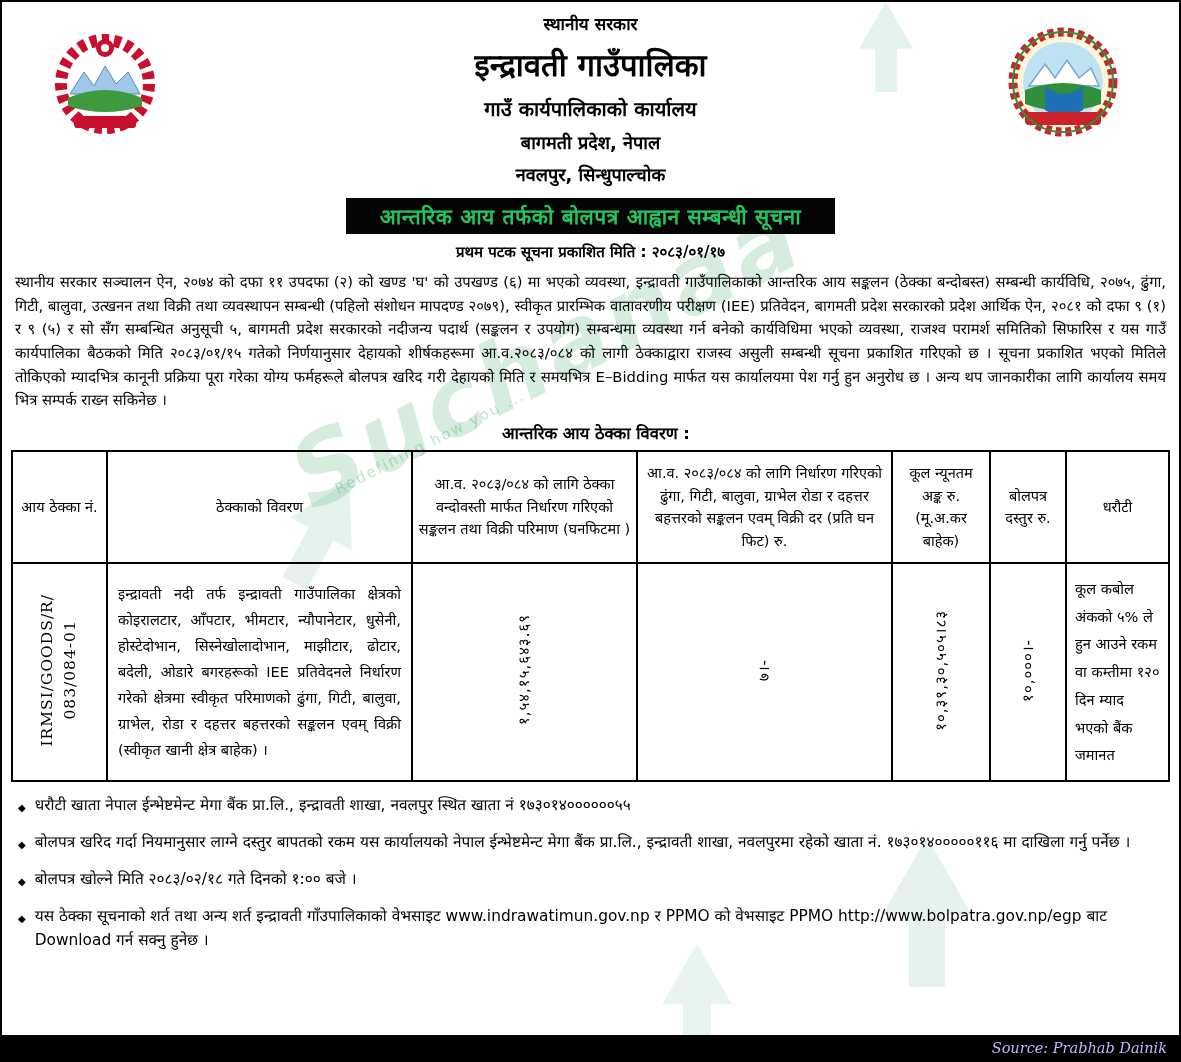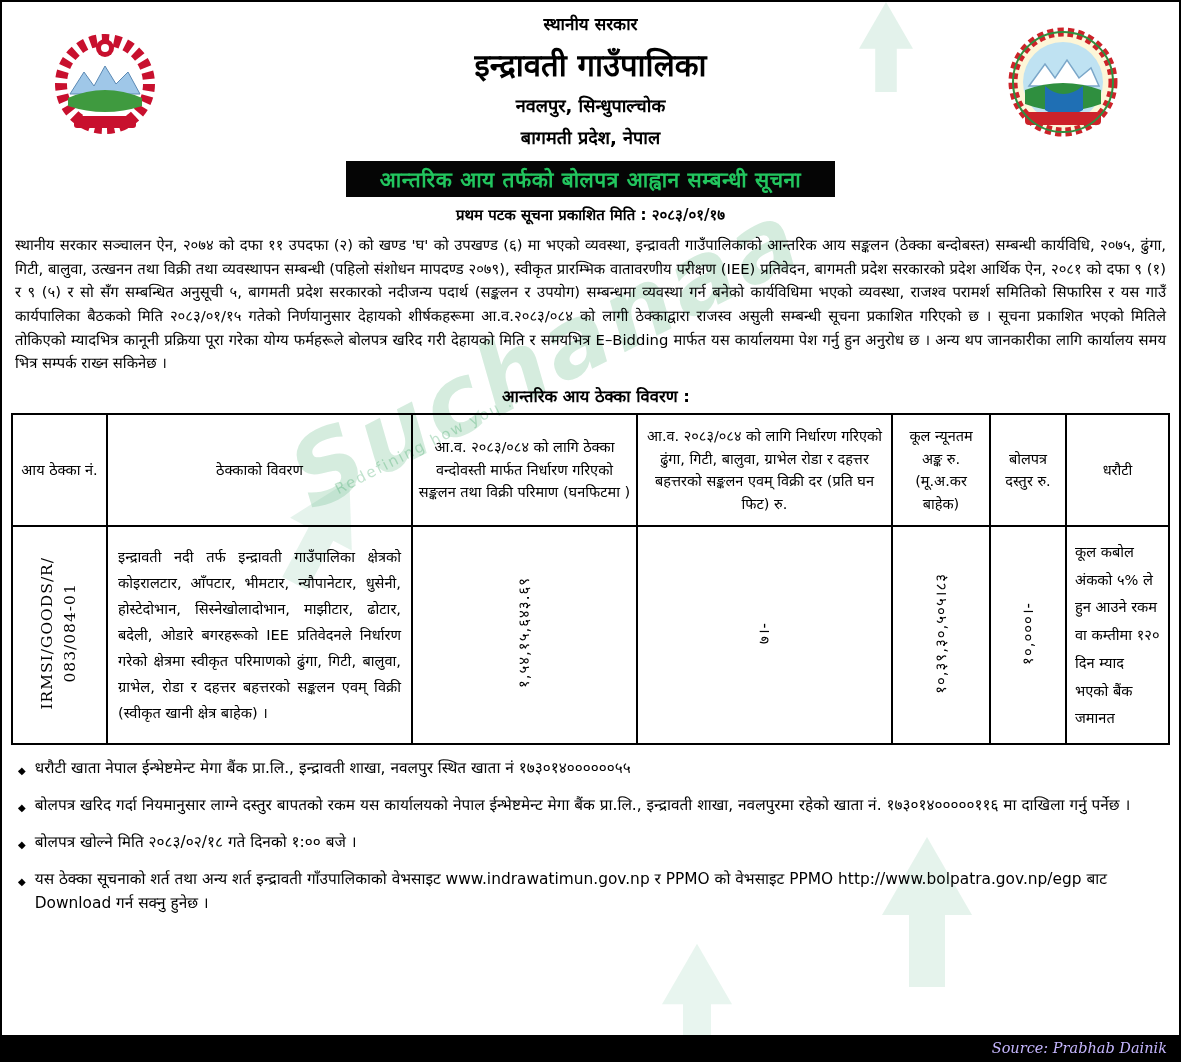--- a/index.html
+++ b/index.html
@@ -106,22 +106,23 @@
       <path d="M30 62 L46 40 L56 54 L68 36 L80 54 L92 44 L100 62 Z" fill="#ffffff" stroke="#7ba7c9" stroke-width="1.5"></path>
       <path d="M26 66 Q64 52 102 66 L102 80 Q64 94 26 80 Z" fill="#2f8f3f"></path>
       <path d="M46 62 Q64 78 84 62 L84 86 Q64 98 46 86 Z" fill="#1f6fb4"></path>
       <rect x="26" y="88" width="76" height="13" rx="4" fill="#cc2229"></rect>
       <circle cx="64" cy="58" r="50" fill="none" stroke="#2f8f3f" stroke-width="2"></circle>
     </svg>
 
     <div class="hdr">
       <div class="hdr-small">स्थानीय सरकार</div>
       <div class="hdr-title">इन्द्रावती गाउँपालिका</div>
+      <div class="hdr-office">गाउँ कार्यपालिकाको कार्यालय</div>
+      <div class="hdr-addr">बागमती प्रदेश, नेपाल</div>
       <div class="hdr-addr">नवलपुर, सिन्धुपाल्चोक</div>
-      <div class="hdr-addr">बागमती प्रदेश, नेपाल</div>
     </div>
 
     <div class="banner">आन्तरिक आय तर्फको बोलपत्र आह्वान सम्बन्धी सूचना</div>
 
     <div class="publish">प्रथम पटक सूचना प्रकाशित मिति : २०८३/०१/१७</div>
 
     <div class="bodytext">स्थानीय सरकार सञ्चालन ऐन, २०७४ को दफा ११  उपदफा (२) को खण्ड 'घ' को उपखण्ड (६) मा भएको व्यवस्था, इन्द्रावती गाउँपालिकाको आन्तरिक आय सङ्कलन (ठेक्का बन्दोबस्त) सम्बन्धी कार्यविधि, २०७५, ढुंगा, गिटी, बालुवा, उत्खनन तथा विक्री तथा व्यवस्थापन सम्बन्धी (पहिलो संशोधन मापदण्ड २०७९), स्वीकृत प्रारम्भिक वातावरणीय परीक्षण (IEE) प्रतिवेदन, बागमती प्रदेश सरकारको प्रदेश आर्थिक ऐन, २०८१ को दफा ९ (१) र ९ (५) र सो सँग सम्बन्धित अनुसूची ५, बागमती प्रदेश सरकारको नदीजन्य पदार्थ (सङ्कलन र उपयोग) सम्बन्धमा व्यवस्था गर्न बनेको कार्यविधिमा भएको व्यवस्था, राजश्व परामर्श समितिको सिफारिस र यस गाउँ कार्यपालिका बैठकको मिति २०८३/०१/१५ गतेको  निर्णयानुसार देहायको शीर्षकहरूमा आ.व.२०८३/०८४ को लागी ठेक्काद्वारा राजस्व असुली सम्बन्धी सूचना प्रकाशित गरिएको छ । सूचना प्रकाशित भएको मितिले तोकिएको म्यादभित्र कानूनी प्रक्रिया पूरा गरेका योग्य फर्महरूले बोलपत्र खरिद गरी देहायको मिति र समयभित्र E–Bidding मार्फत यस कार्यालयमा पेश गर्नु हुन अनुरोध छ । अन्य थप जानकारीका लागि कार्यालय समय भित्र सम्पर्क राख्न सकिनेछ ।</div>
 
     <div class="tbl-title">आन्तरिक आय ठेक्का विवरण :</div>
 

